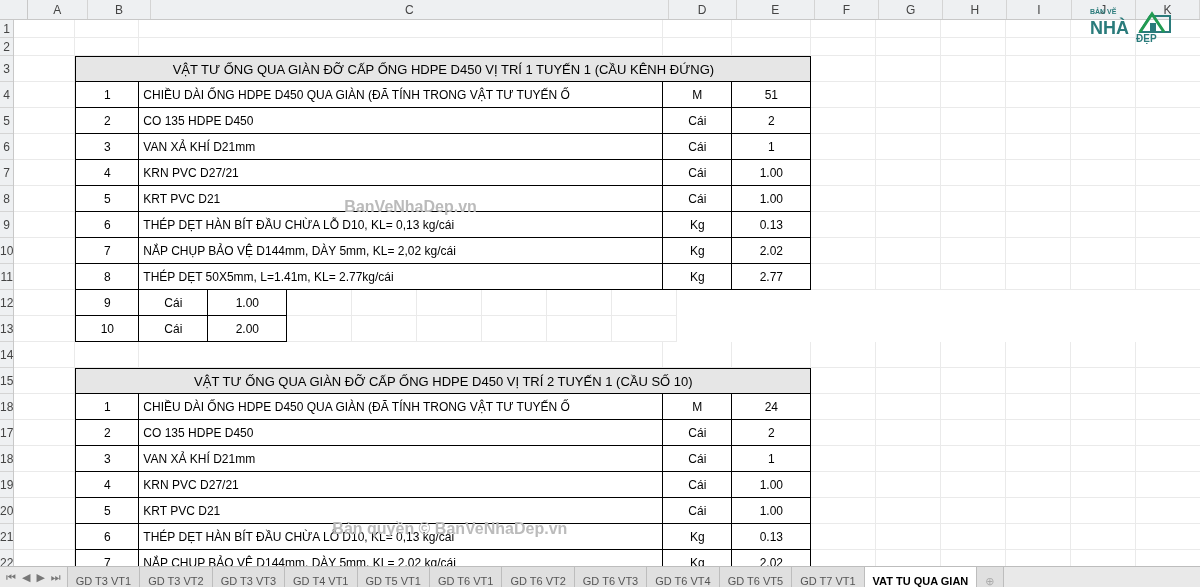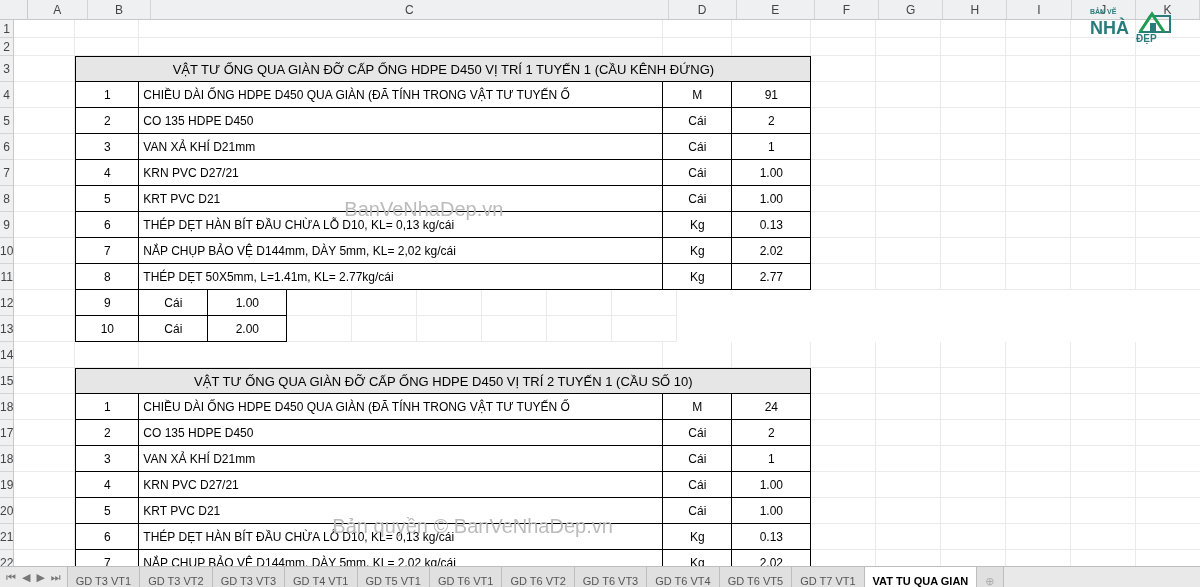--- a/index.html
+++ b/index.html
@@ -31,21 +31,21 @@
 .cI { width: 65px; }
 .cJ { width: 65px; }
 .cK { width: 65px; }
 
 .tbl-hdr { background: #e6e6e6; font-weight: normal; font-size: 13px; justify-content: center; border: 1px solid #000; }
 .b-b { border-bottom: 1px solid #000; }
 .b-l { border-left: 1px solid #000; }
 .b-r { border-right: 1px solid #000; }
 .ctr { justify-content: center; }
 
-.watermark { position: absolute; color: #bbb; font-size: 20px; font-weight: normal; pointer-events: none; }
+.watermark { position: absolute; color: #bbb; font-size: 16px; font-weight: bold; pointer-events: none; }
 
 .tabbar { position: absolute; bottom: 0; left: 0; right: 0; height: 21px; background: #e9e9e9; border-top: 1px solid #bdbdbd; display: flex; align-items: center; font-size: 11px; }
 .nav { display: flex; padding: 0 4px; gap: 2px; border-right: 1px solid #bdbdbd; height: 100%; align-items: center; }
 .nav span { color: #777; cursor: pointer; padding: 0 2px; }
 .tabs { display: flex; height: 100%; overflow: hidden; flex: 1; }
 .tab { padding: 4px 8px; border-right: 1px solid #bdbdbd; line-height: 21px; color: #555; cursor: pointer; background: #e0e0e0; white-space: nowrap; }
 .tab.active { background: #fff; font-weight: bold; color: #000; }
 .tab.new { color: #aaa; }
 
 .logo { position: absolute; top: 4px; right: 18px; text-align: center; }
@@ -132,21 +132,21 @@
         <div class="cell cH"></div>
         <div class="cell cI"></div>
         <div class="cell cJ"></div>
         <div class="cell cK"></div>
       </div>
       <div class="gridrow">
         <div class="cell cA"></div>
         <div class="cell cB ctr b-l b-r b-b">1</div>
         <div class="cell cC b-r b-b">CHIỀU DÀI ỐNG HDPE D450 QUA GIÀN (ĐÃ TÍNH TRONG VẬT TƯ TUYẾN Ố</div>
         <div class="cell cD ctr b-r b-b">M</div>
-        <div class="cell cE ctr b-r b-b">91</div>
+        <div class="cell cE ctr b-r b-b">51</div>
         <div class="cell cF"></div>
         <div class="cell cG"></div>
         <div class="cell cH"></div>
         <div class="cell cI"></div>
         <div class="cell cJ"></div>
         <div class="cell cK"></div>
       </div>
       <div class="gridrow">
         <div class="cell cA"></div>
         <div class="cell cB ctr b-l b-r b-b">2</div>

